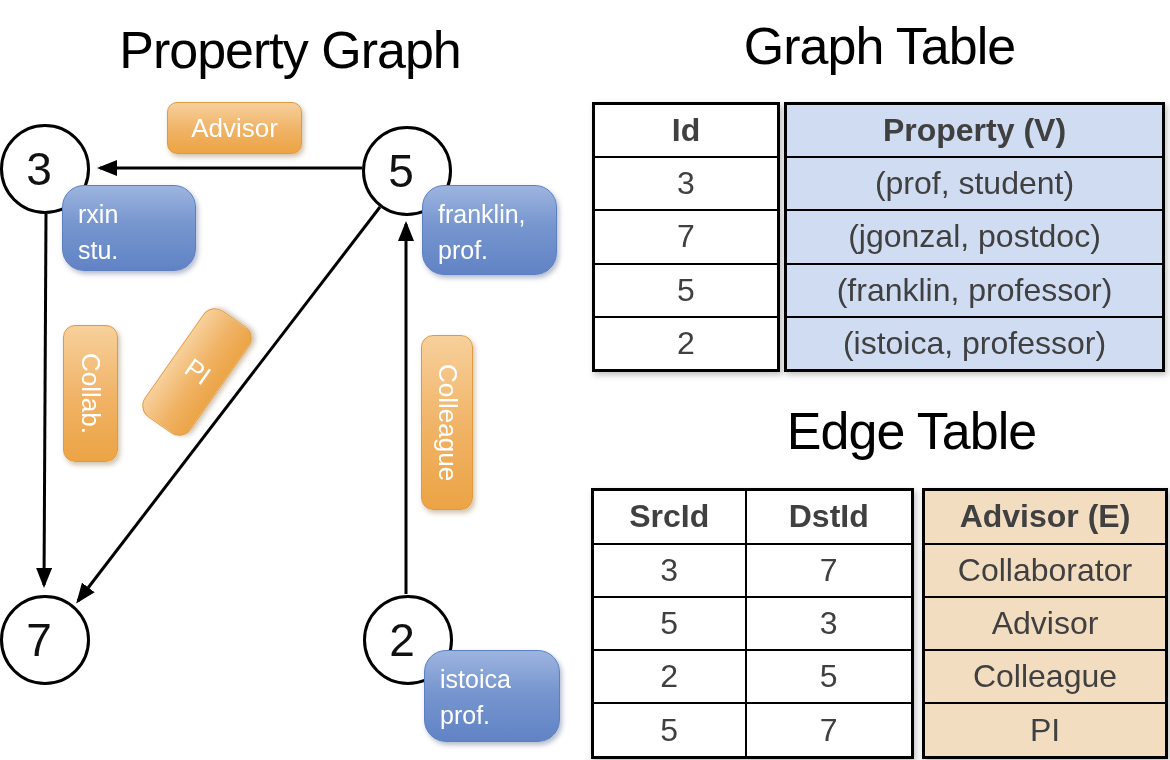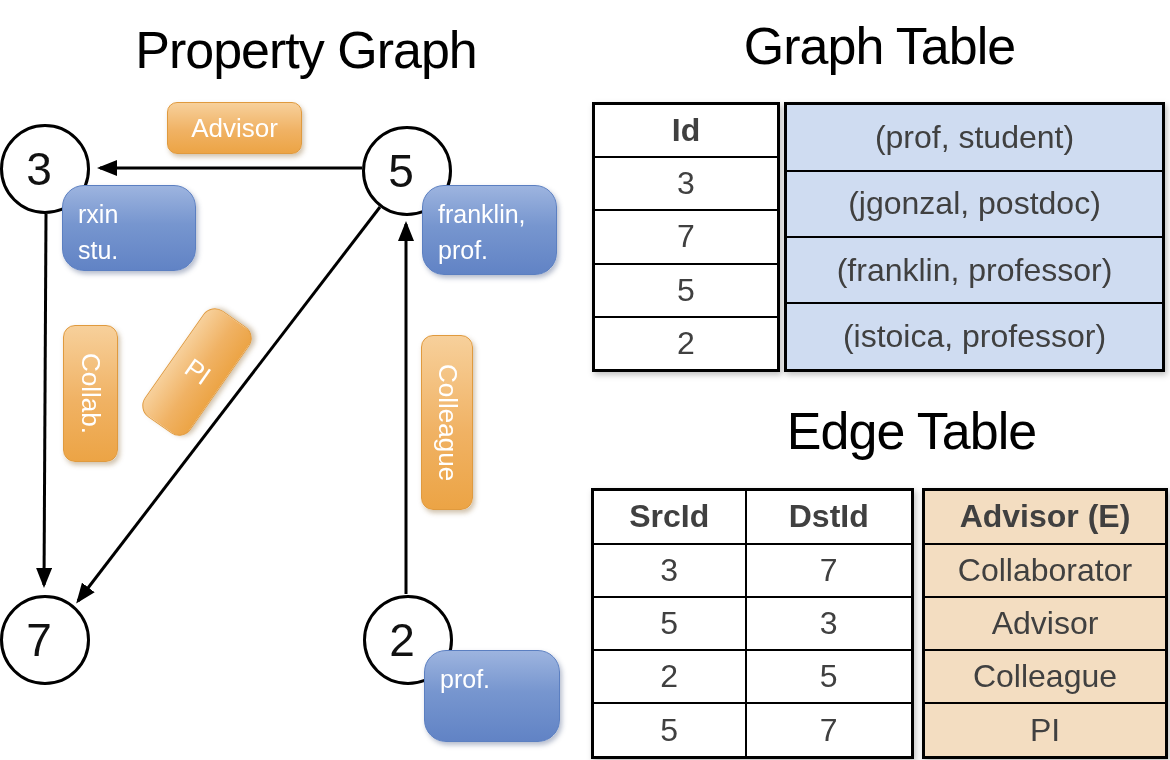--- a/index.html
+++ b/index.html
@@ -2,21 +2,21 @@
 <html><head>
 <meta charset="utf-8">
 <style>
   * { margin: 0; padding: 0; box-sizing: border-box; }
   html, body { width: 1170px; height: 760px; background: #ffffff; overflow: hidden;
     font-family: "Liberation Sans", sans-serif; }
   .canvas { position: relative; width: 1170px; height: 760px; background: #fff; }
 
   .big-title { position: absolute; text-align: center; color: #000;
     font-size: 52px; font-weight: 400; letter-spacing: -1px; white-space: nowrap; }
-  #pg-title   { left: 56px;  top: 20px; width: 500px; }
+  #pg-title   { left: 40px;  top: 20px; width: 500px; }
   #vt-title   { left: 592px; top: 16px; width: 575px; }
   #et-title   { left: 624px; top: 401px; width: 575px; }
 
   
   svg.edges { position: absolute; left: 0; top: 0; width: 585px; height: 760px; z-index: 1; }
   svg.edges line { stroke: #000; stroke-width: 3; }
 
   
   .node { position: absolute; width: 90px; height: 90px; border-radius: 50%;
     background: #fff; border: 3.5px solid #000; display: flex; align-items: center;
@@ -117,20 +117,21 @@
 
   <div class="vbox" id="vbox-rxin">
     <div>rxin</div>
     <div>stu.</div>
   </div>
   <div class="vbox" id="vbox-franklin">
     <div>franklin,</div>
     <div>prof.</div>
   </div>
   <div class="vbox" id="vbox-istoica">
+    <div>istoica</div>
     <div>prof.</div>
   </div>
 
   <table class="sheet" id="vt-id">
     <tbody>
         <tr>
           <th>Id</th>
         </tr>
     <tr>
           <td class="digit">3</td>
@@ -142,20 +143,23 @@
           <td class="digit">5</td>
         </tr>
     <tr>
           <td class="digit">2</td>
         </tr>
   </tbody>
     </table>
 
   <table class="sheet" id="vt-prop">
     <tbody>
+        <tr>
+          <th>Property (V)</th>
+        </tr>
     <tr>
           <td>(prof, student)</td>
         </tr>
     <tr>
           <td>(jgonzal, postdoc)</td>
         </tr>
     <tr>
           <td>(franklin, professor)</td>
         </tr>
     <tr>

